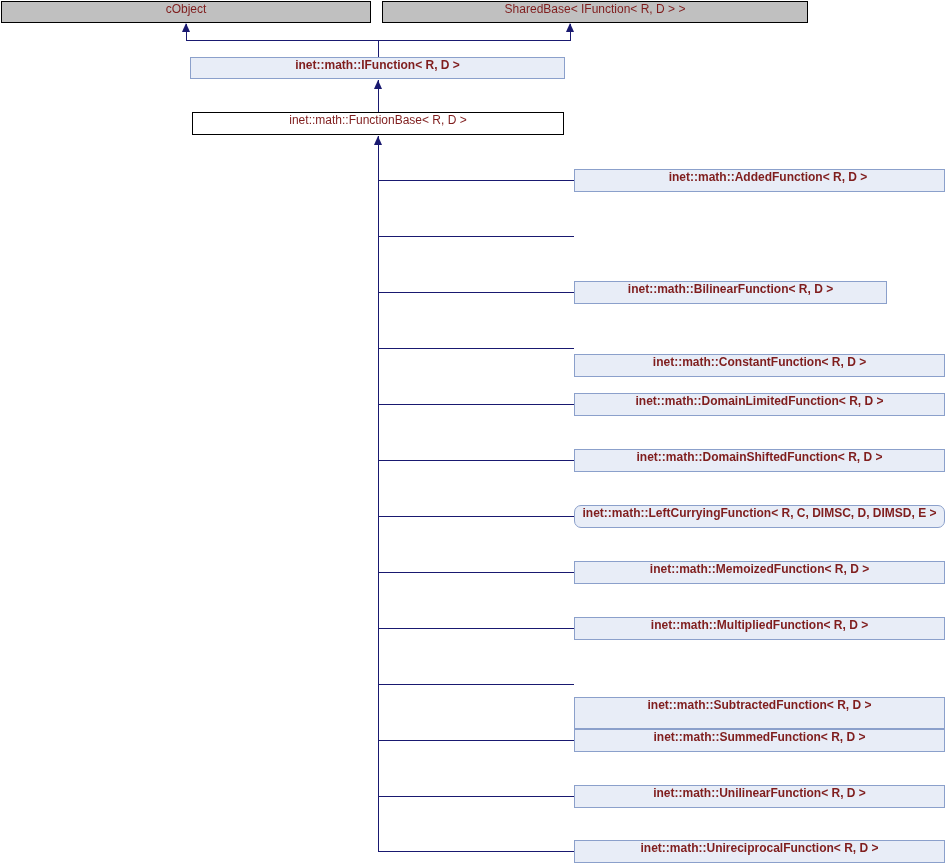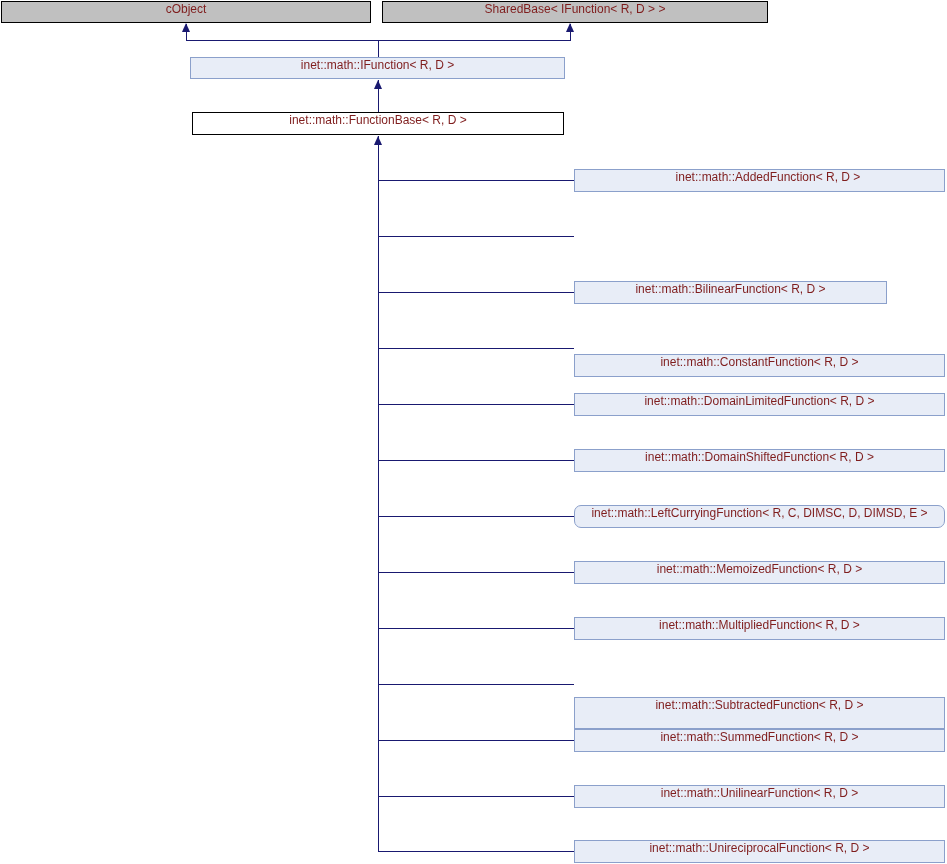--- a/index.html
+++ b/index.html
@@ -15,21 +15,21 @@
     position: absolute;
     box-sizing: border-box;
     border: 1px solid #000000;
     display: flex;
     justify-content: center;
     font-size: 12px;
     color: #7f1d1d;
     white-space: nowrap;
   }
   .node.gray    { background: #c0c0c0; border-color: #000000; }
-  .node.blue    { background: #e8edf7; border-color: #8ba0cb; }
+  .node.blue    { background: #e8edf7; border-color: #8ba0cb; font-weight: bold; }
   .node.current { background: #ffffff; border-color: #000000; }
   .edge {
     position: absolute;
     background: #191970;
   }
   .edge.h { height: 1px; }
   .edge.v { width: 1px; }
   .arrow {
     position: absolute;
     width: 0;
@@ -68,21 +68,21 @@
   <div class="edge h" style="left:378px; top:628px; width:196px;"></div>
   <div class="edge h" style="left:378px; top:684px; width:196px;"></div>
   <div class="edge h" style="left:378px; top:740px; width:196px;"></div>
   <div class="edge h" style="left:378px; top:796px; width:196px;"></div>
   <div class="edge h" style="left:378px; top:851px; width:196px;"></div>
 
   <div class="node gray" style="left:1px; top:1px; width:370px; height:22px;">
     <span>cObject</span>
   </div>
 
-  <div class="node gray" style="left:382px; top:1px; width:386px; height:22px;">
+  <div class="node gray" style="left:382px; top:1px; width:426px; height:22px;">
     <span>SharedBase&lt; IFunction&lt; R, D &gt; &gt;</span>
   </div>
 
   <div class="node blue" style="left:190px; top:57px; width:375px; height:22px;">
     <span>inet::math::IFunction&lt; R, D &gt;</span>
   </div>
 
   <div class="node current" style="left:192px; top:112px; width:372px; height:23px;">
     <span>inet::math::FunctionBase&lt; R, D &gt;</span>
   </div>

